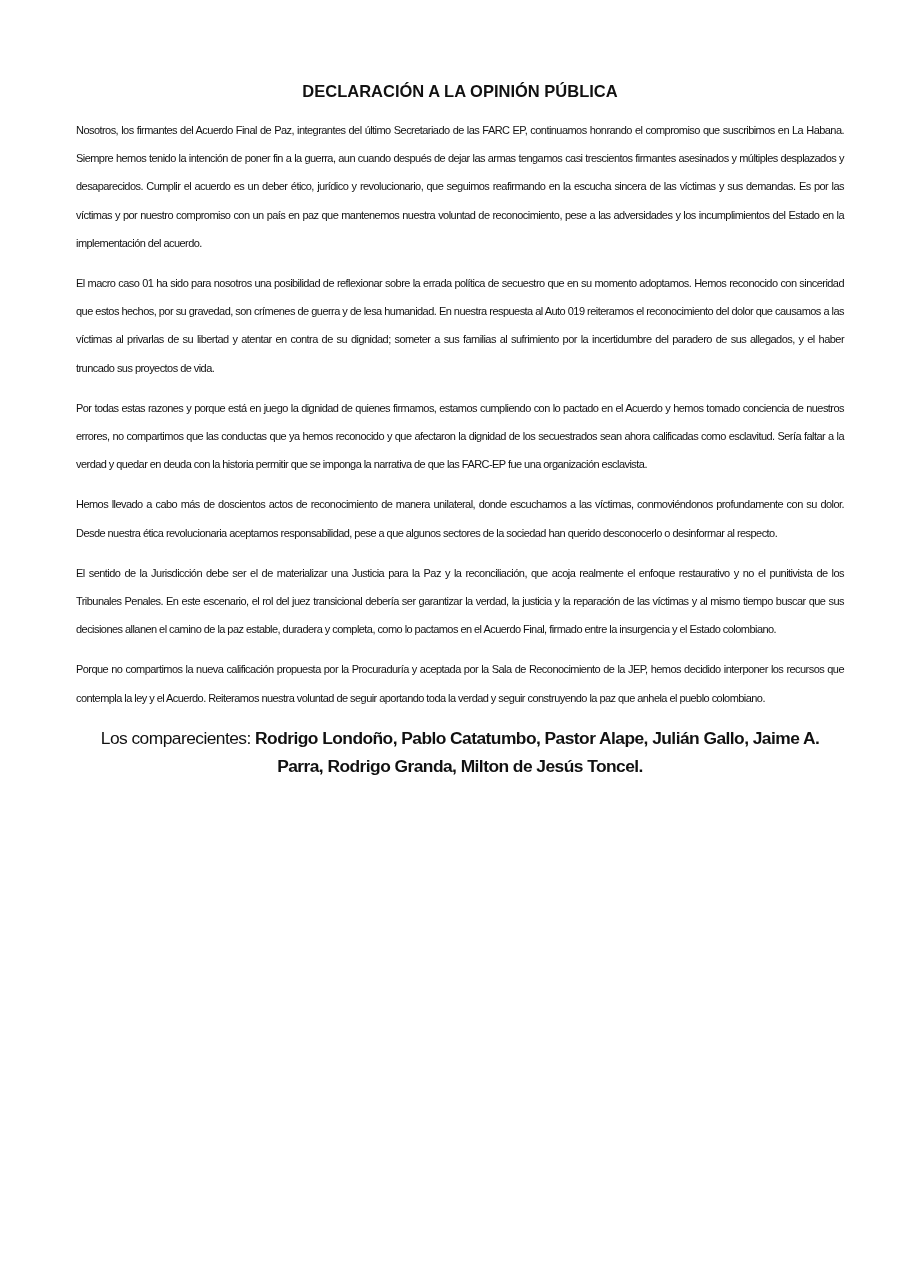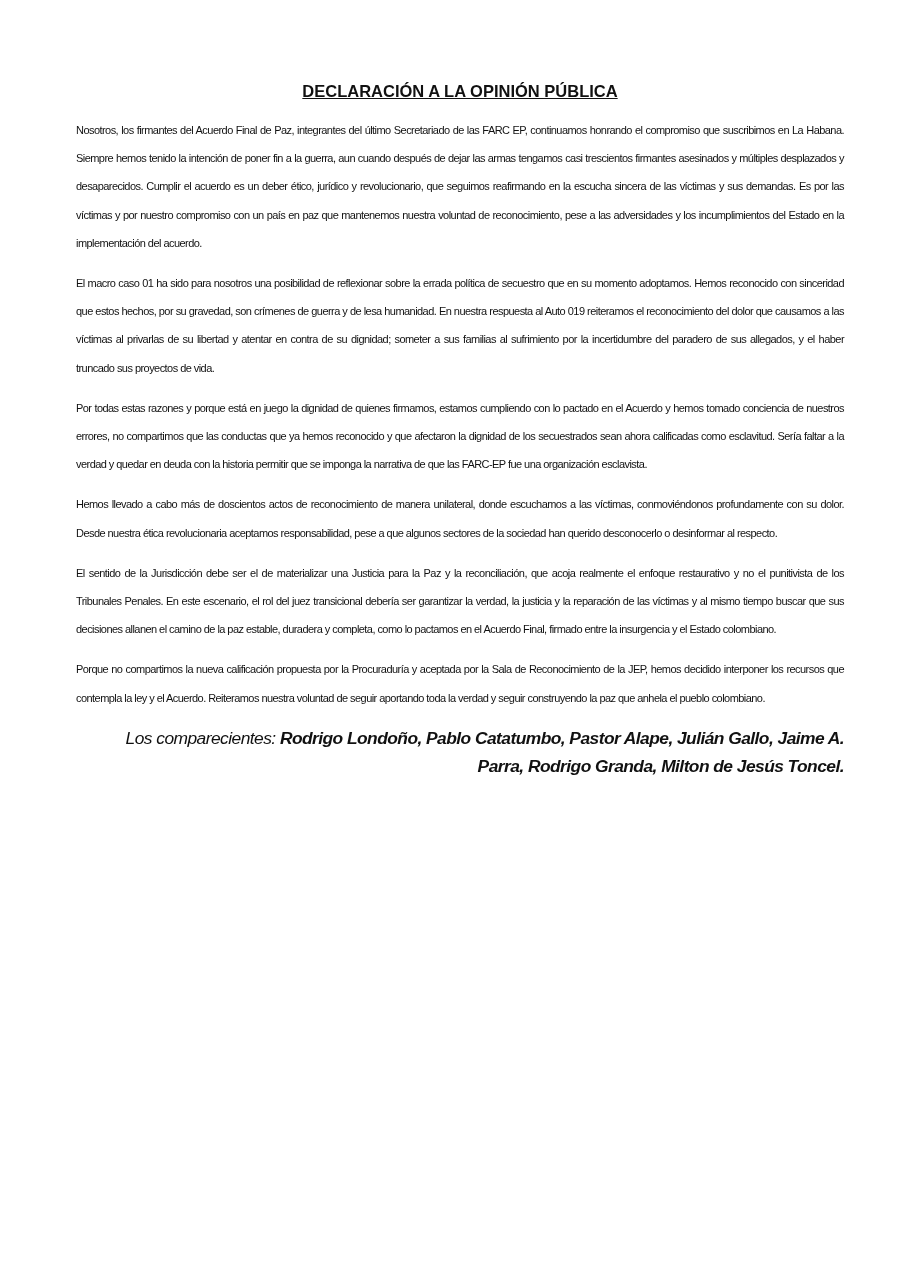--- a/index.html
+++ b/index.html
@@ -21,37 +21,35 @@
       top: 78px;
       width: 768px;
     }
     .title {
       text-align: center;
       font-weight: bold;
       font-size: 16.5px;
       line-height: 26px;
       margin: 0 0 12px 0;
       letter-spacing: 0;
-      text-decoration: underline;
     }
     .para {
       margin: 0 0 12px 0;
       font-size: 11px;
       line-height: 28.2px;
       text-align: justify;
       letter-spacing: -0.55px;
       word-spacing: 0px;
     }
     .signers {
       margin: 0;
       font-size: 17.4px;
       line-height: 28.2px;
-      text-align: right;
+      text-align: center;
       letter-spacing: -0.55px;
-      font-style: italic;
     }
     .signers .names {
       font-weight: bold;
     }
   </style>
 </head>
 <body>
 
 <div class="page">
   <h1 class="title">DECLARACIÓN A LA OPINIÓN PÚBLICA</h1>

